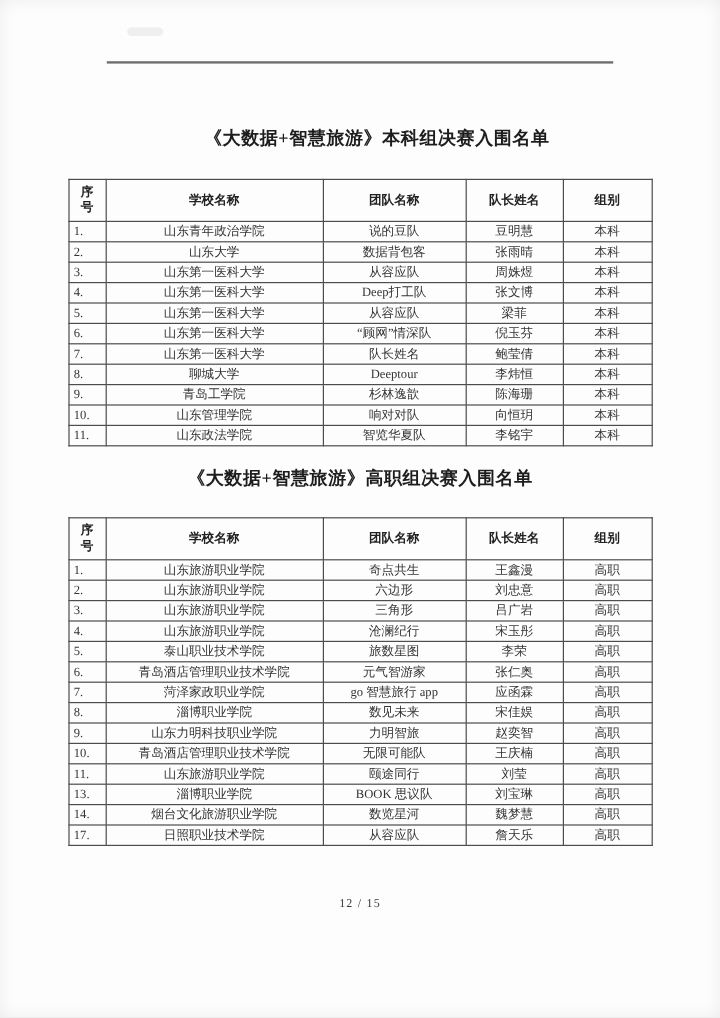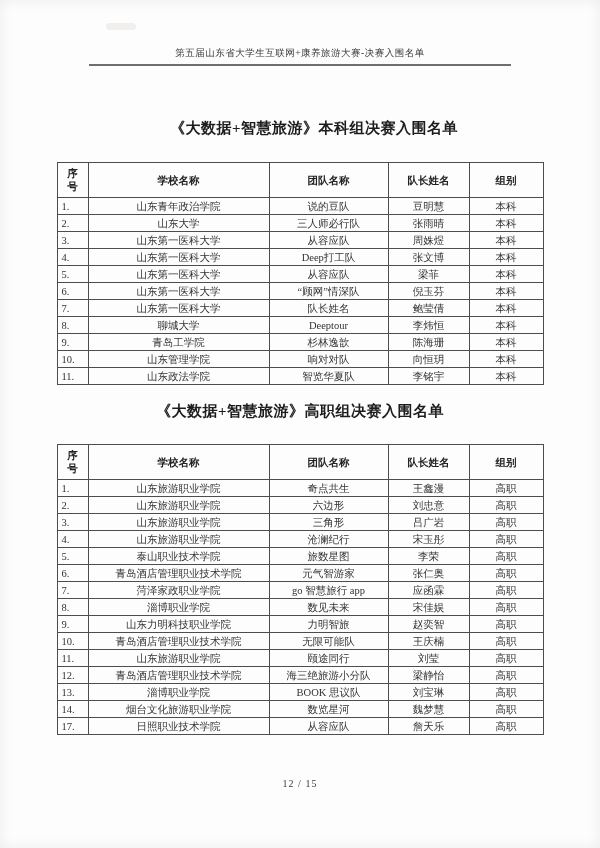--- a/index.html
+++ b/index.html
@@ -87,21 +87,20 @@
     color: #3a3a3a;
   }
 </style>
 </head>
 <body>
 
 <div class="page">
   <div class="scan-artifact"></div>
 
   <div class="doc-header">
-    <div class="header-text">第五届山东省大学生互联网+康养旅游大赛-决赛入围名单</div>
     <div class="header-rule"></div>
   </div>
 
   <section>
     <h2 class="section-title" id="title-benke">《大数据+智慧旅游》本科组决赛入围名单</h2>
     <table id="table-benke">
       <thead>
           <tr>
             <th class="col0">序
 号</th>
@@ -115,21 +114,21 @@
           <tr>
             <td class="col0">1.</td>
             <td class="col1">山东青年政治学院</td>
             <td class="col2">说的豆队</td>
             <td class="col3">豆明慧</td>
             <td class="col4">本科</td>
           </tr>
           <tr>
             <td class="col0">2.</td>
             <td class="col1">山东大学</td>
-            <td class="col2">三人师必行队</td>
+            <td class="col2">数据背包客</td>
             <td class="col3">张雨晴</td>
             <td class="col4">本科</td>
           </tr>
           <tr>
             <td class="col0">3.</td>
             <td class="col1">山东第一医科大学</td>
             <td class="col2">从容应队</td>
             <td class="col3">周姝煜</td>
             <td class="col4">本科</td>
           </tr>
@@ -278,27 +277,20 @@
             <td class="col4">高职</td>
           </tr>
           <tr>
             <td class="col0">11.</td>
             <td class="col1">山东旅游职业学院</td>
             <td class="col2">颐途同行</td>
             <td class="col3">刘莹</td>
             <td class="col4">高职</td>
           </tr>
           <tr>
-            <td class="col0">12.</td>
-            <td class="col1">青岛酒店管理职业技术学院</td>
-            <td class="col2">海三绝旅游小分队</td>
-            <td class="col3">梁静怡</td>
-            <td class="col4">高职</td>
-          </tr>
-          <tr>
             <td class="col0">13.</td>
             <td class="col1">淄博职业学院</td>
             <td class="col2">BOOK 思议队</td>
             <td class="col3">刘宝琳</td>
             <td class="col4">高职</td>
           </tr>
           <tr>
             <td class="col0">14.</td>
             <td class="col1">烟台文化旅游职业学院</td>
             <td class="col2">数览星河</td>

